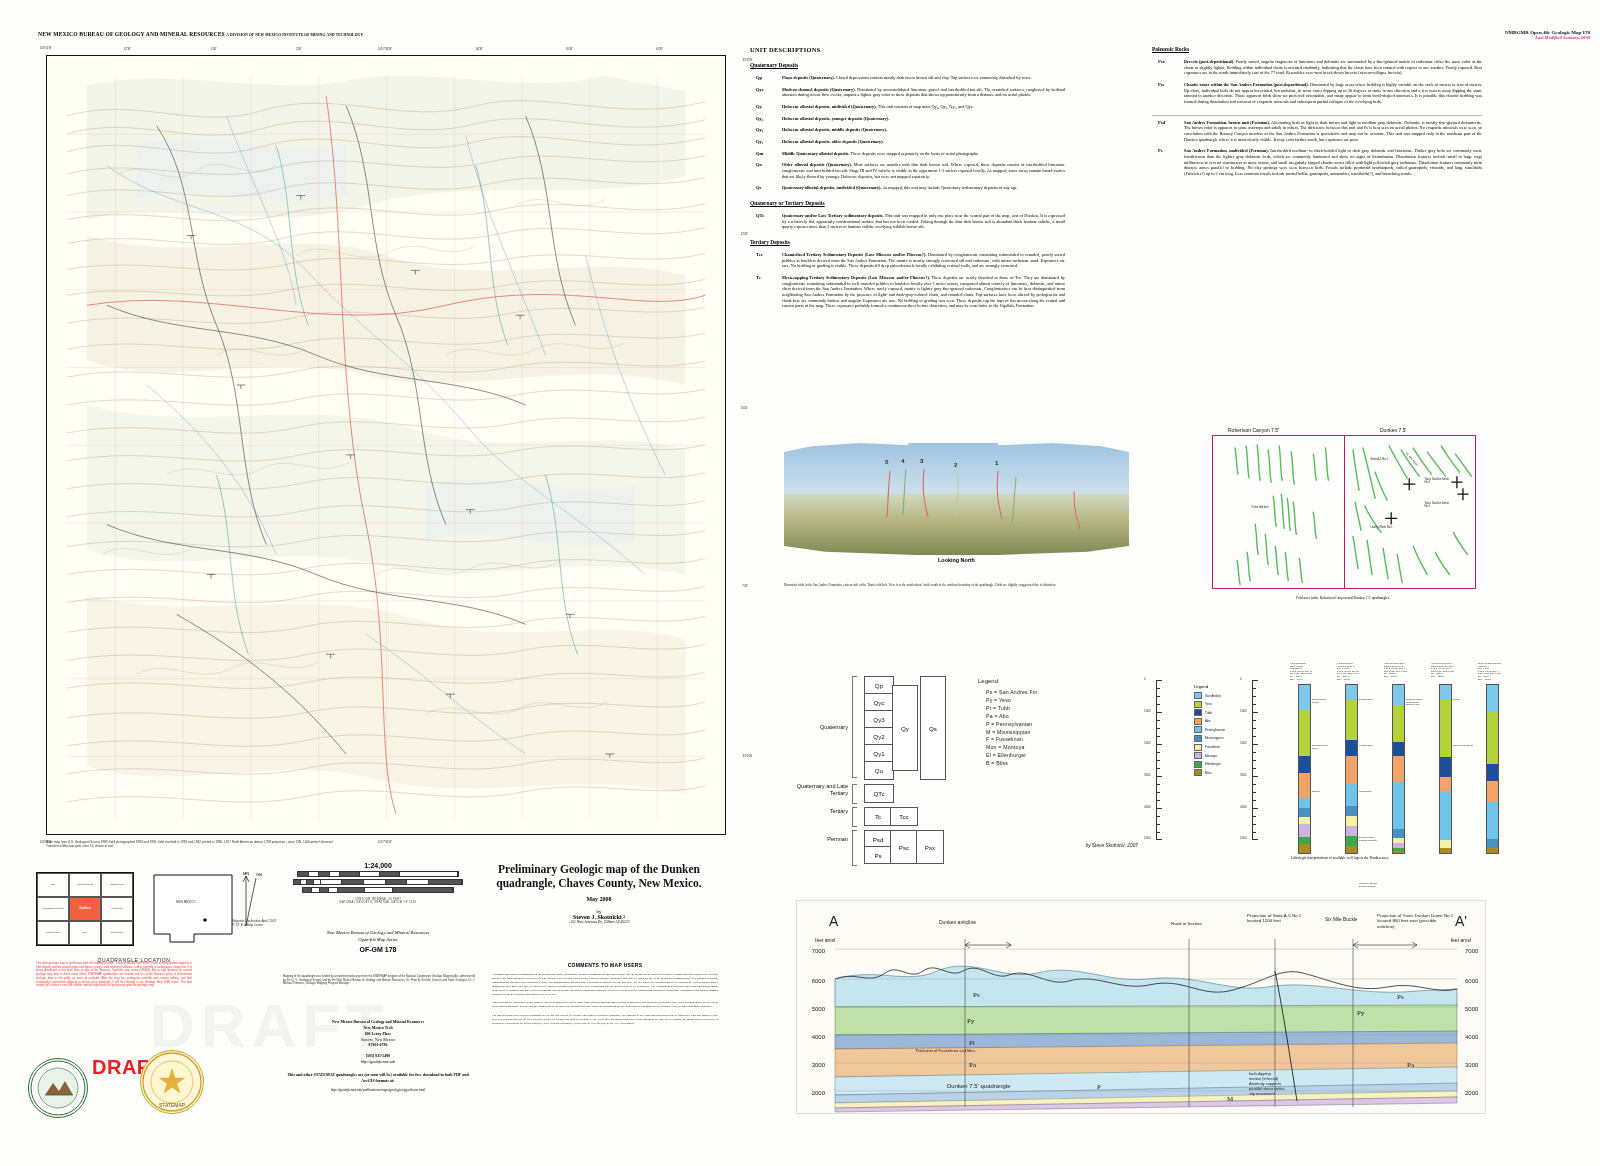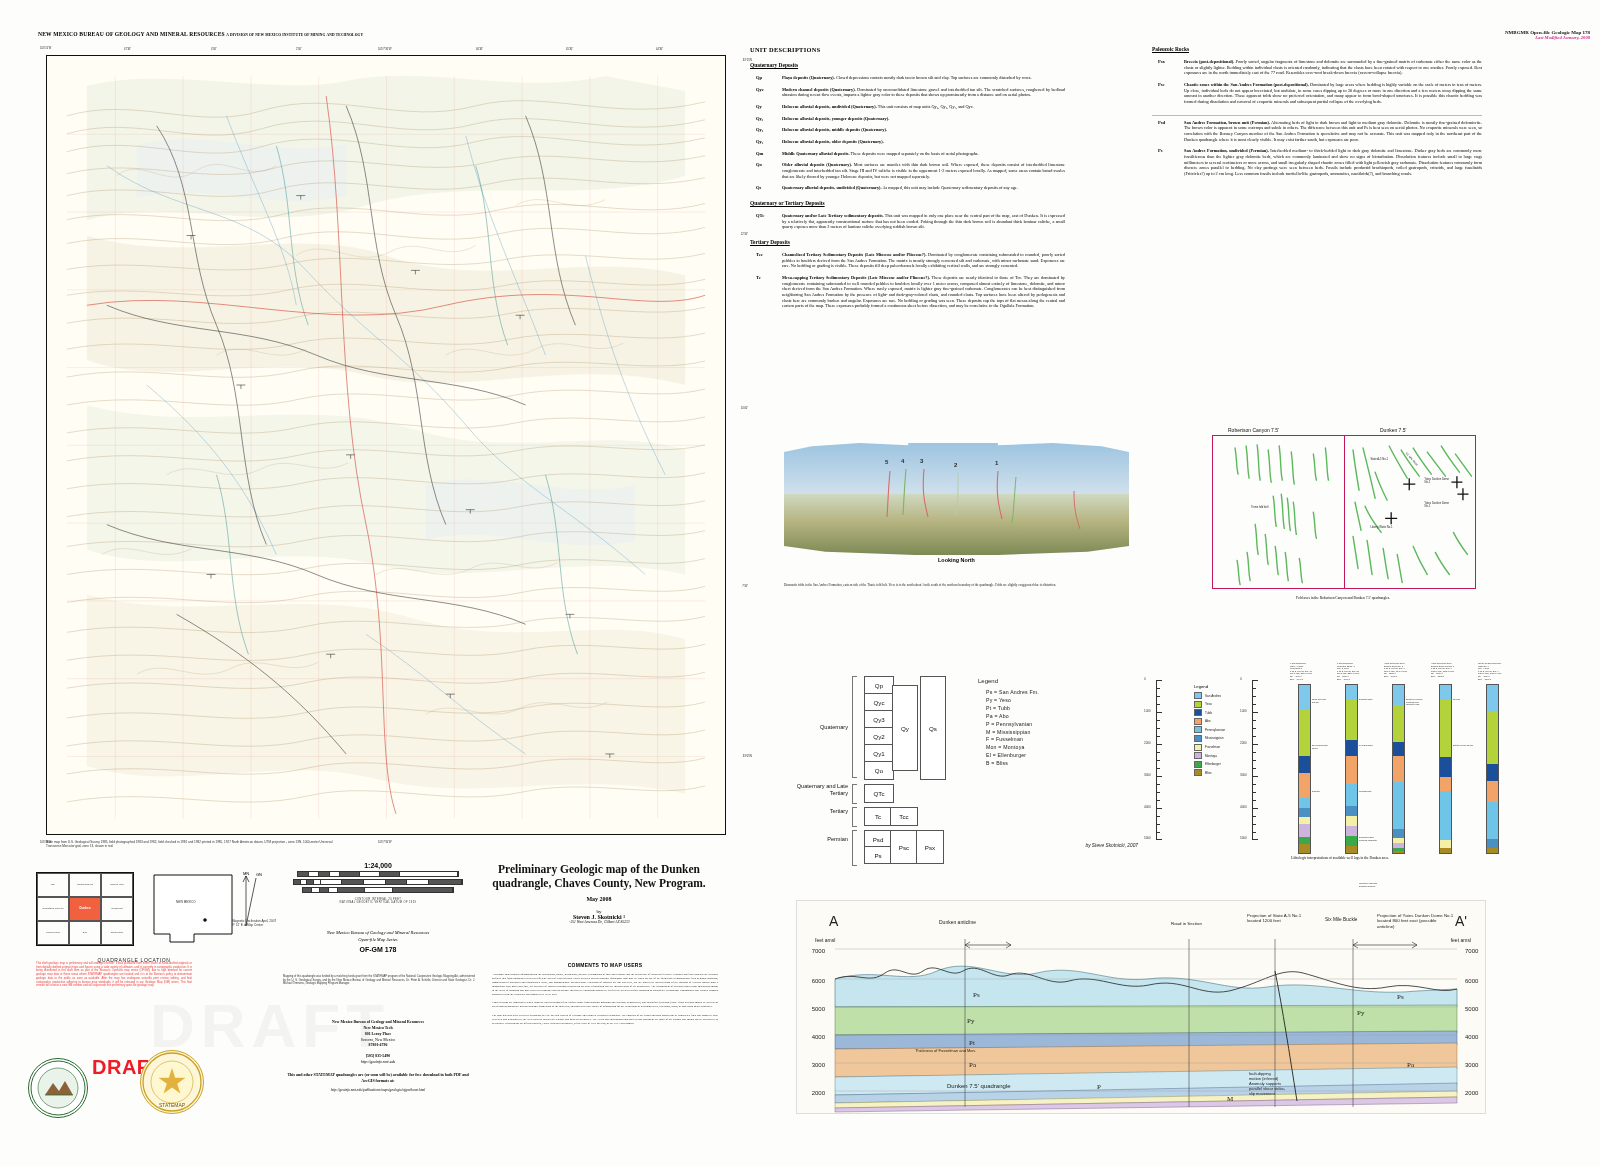--- a/index.html
+++ b/index.html
@@ -420,21 +420,21 @@
     <div class="bold">801 Leroy Place</div>
     <div>Socorro, New Mexico</div>
     <div class="bold">87801-4796</div>
     <div style="margin-top:5px" class="bold">[505] 835-5490</div>
     <div class="i">http://geoinfo.nmt.edu</div>
     <div id="statemap-note">This and other STATEMAP quadrangles are (or soon will be) available for free download in both PDF and ArcGIS formats at:</div>
     <div id="statemap-url">http://geoinfo.nmt.edu/publications/maps/geologic/ofgm/home.html</div>
   </div>
 
   <div class="abs" id="titleblock">
-    <div class="maintitle">Preliminary Geologic map of the Dunken quadrangle, Chaves County, New Program.</div>
+    <div class="maintitle">Preliminary Geologic map of the Dunken quadrangle, Chaves County, New Mexico.</div>
     <div class="date">May 2008</div>
     <div class="byline">by</div>
     <div class="author">Steven J. Skotnicki ¹</div>
     <div class="addr">¹ 251 West Amerosa Dr., Gilbert AZ 85233</div>
   </div>
 
   <div class="abs" id="comments">
     <h4>COMMENTS TO MAP USERS</h4>
     <p>A geologic map displays information on the distribution, nature, orientation, and age relationships of rock and deposits and the occurrence of structural features. Geologic and fault contacts are irregular surfaces that form boundaries between different types of types of units. Other depicted on this geologic quadrangle map may be based on any of the following: reconnaissance field geologic mapping, compilation of published and unpublished work, and photogeologic interpretation. Locations of contacts are not surveyed, but are plotted by interpretation of the position of a given contact onto a topographic base map; therefore, the accuracy of contact locations depends on the scale of mapping and the interpretation of the geophysics. Any enlargement of this map could cause misunderstanding in the detail of mapping and may result in erroneous interpretations. Interpretive conditions should be verified by detailed surface mapping or subsurface exploration. Topographic and cultural changes associated with the terrain are not compiled by every area.</p>
     <p>Cross sections are constructed based upon the interpretations of the surface made from geologic mapping and available geophysical, and subsurface (drillhole) data. Cross-sections should be used as an aid to understanding the general geologic framework of the map area, and not to the sole source of information for use in locating or designing wells, buildings, roads, or other man-made structures.</p>

